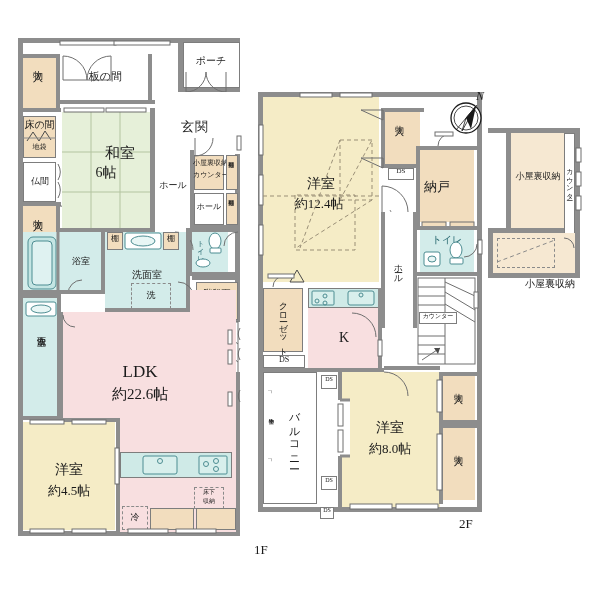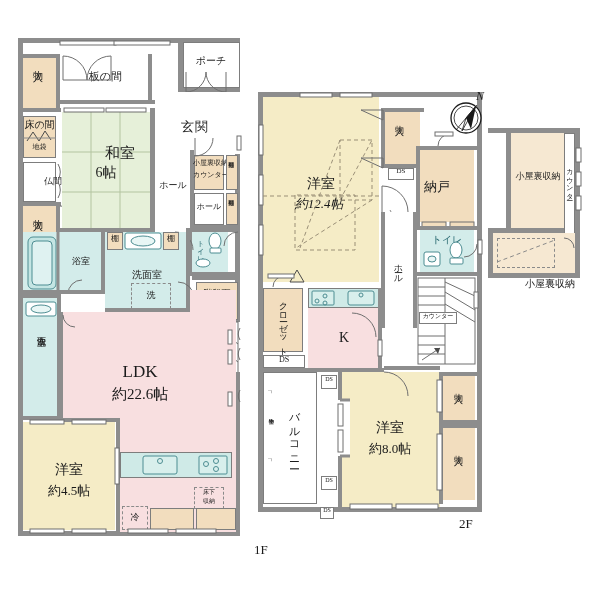--- a/index.html
+++ b/index.html
@@ -86,21 +86,21 @@
     <div class="lbl" style="left:22px;top:119px;width:35px;font-size:10px;">床の間</div>
     <div class="lbl" style="left:22px;top:144px;width:35px;font-size:7px;">地袋</div>
     <div class="wall" style="left:19px;top:120px;width:4px;height:32px;"></div>
     <svg width="600" height="600">
       <polyline points="27,141 33,132 39,141 45,131 51,140" fill="none" stroke="#4a4a4a" stroke-width="1"></polyline>
       <line x1="23" y1="138" x2="56" y2="138" stroke="#8a8a8a" stroke-width="1"></line>
     </svg>
 
     <div class="rm f-white" style="left:23px;top:162px;width:33px;height:40px;"></div>
     <div class="outline" style="left:23px;top:162px;width:33px;height:40px;"></div>
-    <div class="lbl" style="left:24px;top:176px;width:32px;font-size:9px;padding-left:13px;">仏間</div>
+    <div class="lbl" style="left:24px;top:176px;width:32px;font-size:9px;">仏間</div>
     <svg width="600" height="600">
       <path d="M58 164 A16 16 0 0 1 58 180" fill="none" stroke="#6f6f6f" stroke-width="1"></path>
       <path d="M58 182 A16 16 0 0 1 58 198" fill="none" stroke="#6f6f6f" stroke-width="1"></path>
     </svg>
 
     <div class="rm f-storage" style="left:23px;top:206px;width:33px;height:50px;"></div>
     <div class="wall" style="left:23px;top:202px;width:38px;height:4px;"></div>
     <div class="wall" style="left:56px;top:202px;width:4px;height:58px;"></div>
     <div class="vlbl" style="left:32px;top:212px;font-size:10px;letter-spacing:1px;">物入</div>
     <svg width="600" height="600">
@@ -286,21 +286,21 @@
   </div>
 
   <div>
     <div class="wall" style="left:258px;top:92px;width:224px;height:5px;"></div>
     <div class="wall" style="left:258px;top:92px;width:5px;height:420px;"></div>
     <div class="wall" style="left:258px;top:507px;width:224px;height:5px;"></div>
     <div class="wall" style="left:477px;top:92px;width:5px;height:420px;"></div>
 
     <div class="rm f-yoshitsu" style="left:263px;top:97px;width:116px;height:185px;"></div>
     <div class="lbl" style="left:263px;top:176px;width:116px;font-size:14px;">洋室</div>
-    <div class="lbl" style="left:263px;top:197px;width:112px;font-size:13px;font-style:italic;">約12.4帖</div>
+    <div class="lbl" style="left:263px;top:197px;width:112px;font-size:13px;">約12.4帖</div>
     <svg width="600" height="600">
       <rect x="300" y="93" width="32" height="4" fill="#fff" stroke="#6f6f6f" stroke-width="1"></rect>
       <rect x="340" y="93" width="32" height="4" fill="#fff" stroke="#6f6f6f" stroke-width="1"></rect>
       <rect x="259" y="125" width="4" height="30" fill="#fff" stroke="#6f6f6f" stroke-width="1"></rect>
       <rect x="259" y="175" width="4" height="30" fill="#fff" stroke="#6f6f6f" stroke-width="1"></rect>
       <rect x="259" y="225" width="4" height="30" fill="#fff" stroke="#6f6f6f" stroke-width="1"></rect>
       <g stroke="#9a8f77" stroke-width="1" stroke-dasharray="4,3" fill="none">
         <path d="M340 140 L372 140 L372 200 L340 200 Z"></path>
         <path d="M295 195 L295 250 L355 250 L355 195 Z"></path>
         <path d="M263 196 L379 196"></path>

